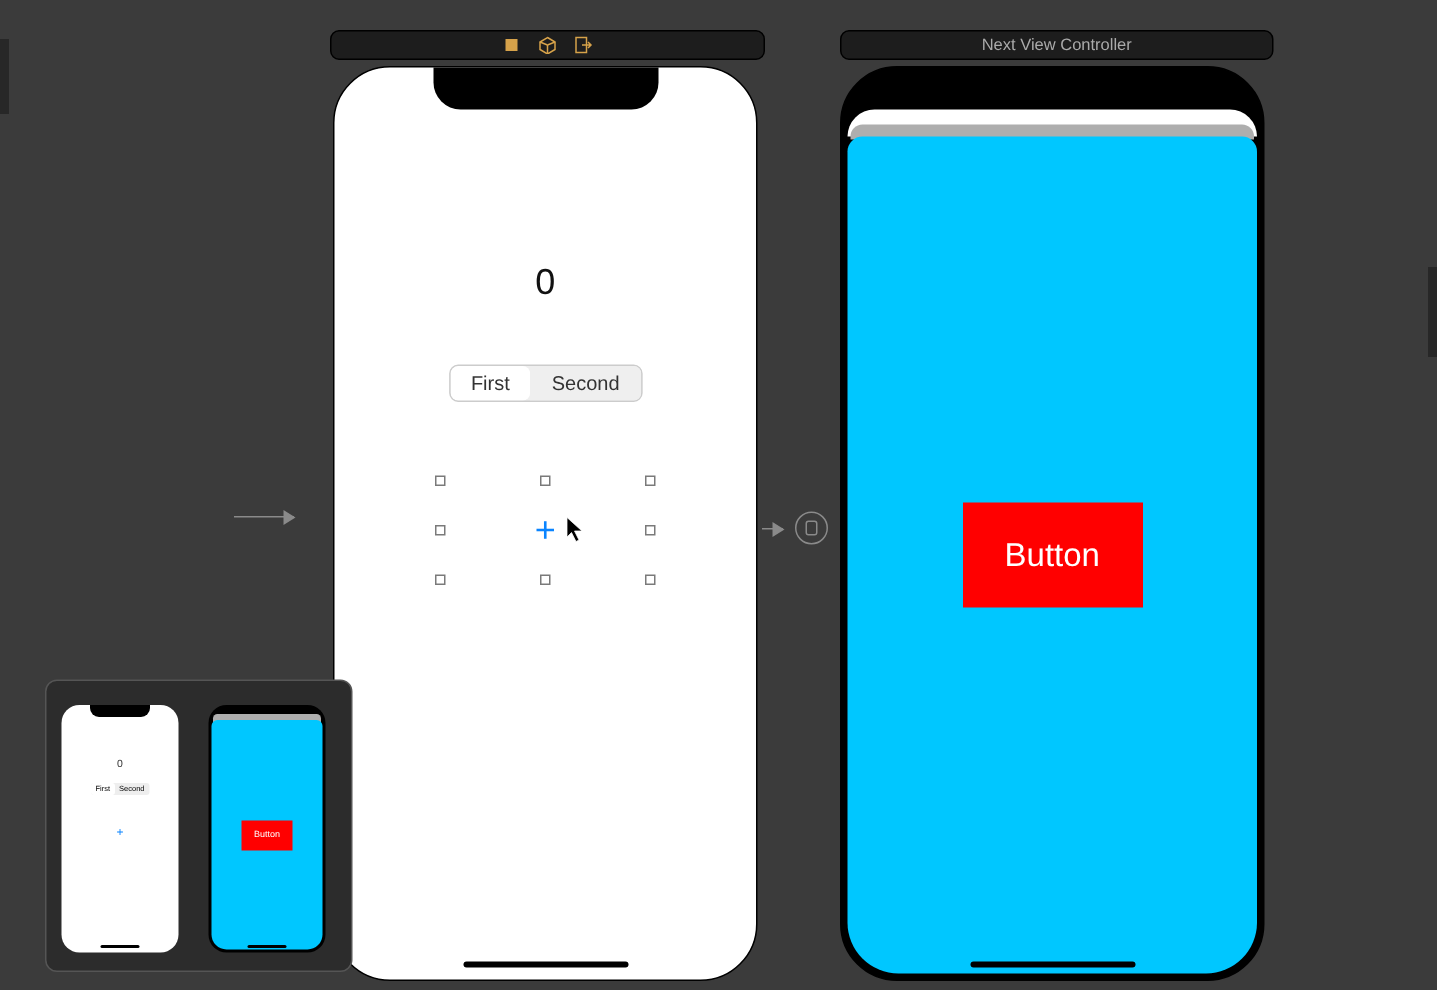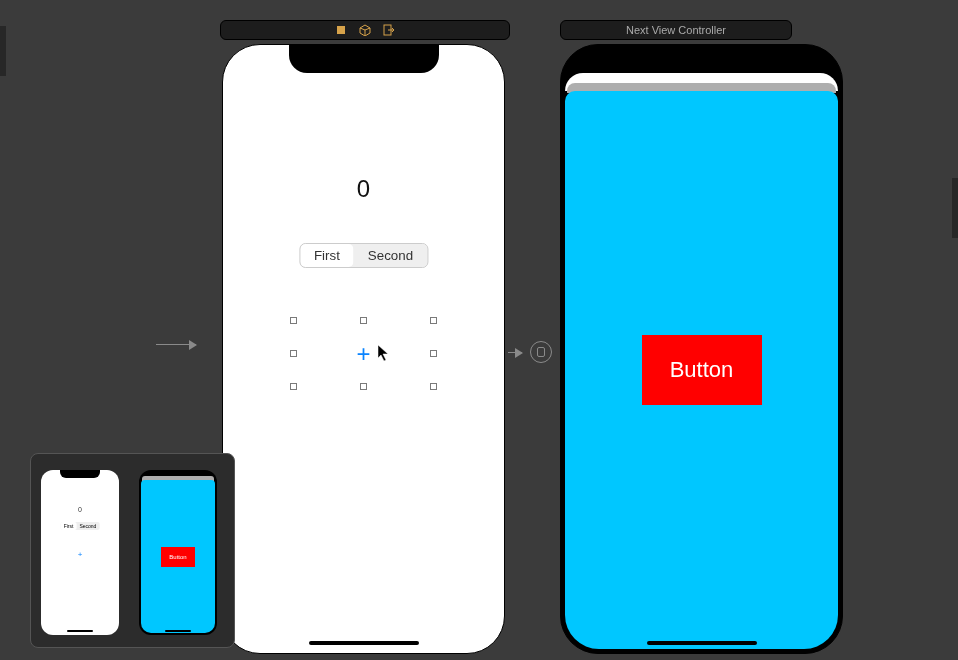--- a/index.html
+++ b/index.html
@@ -22,21 +22,21 @@
     justify-content: center;
     color: #aaa;
     font-size: 11px;
   }
   .title-bar.left-bar {
     left: 220px; top: 20px; width: 290px;
     justify-content: center;
     gap: 12px;
   }
   .title-bar.right-bar {
-    left: 560px; top: 20px; width: 232px;
+    left: 560px; top: 20px; width: 289px;
   }
   .tb-icon {
     width: 12px; height: 12px;
     display: inline-flex; align-items: center; justify-content: center;
   }
   .tb-icon svg { width: 12px; height: 12px; }
 
   
   .phone {
     position: absolute;

